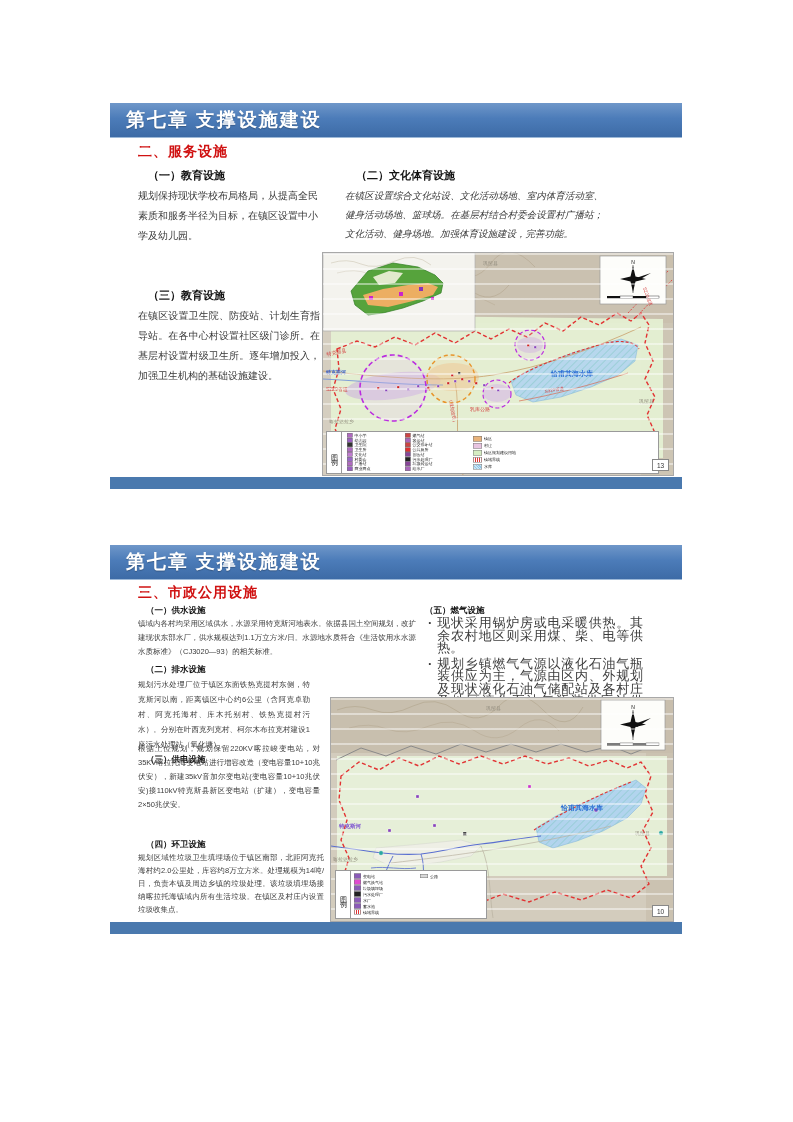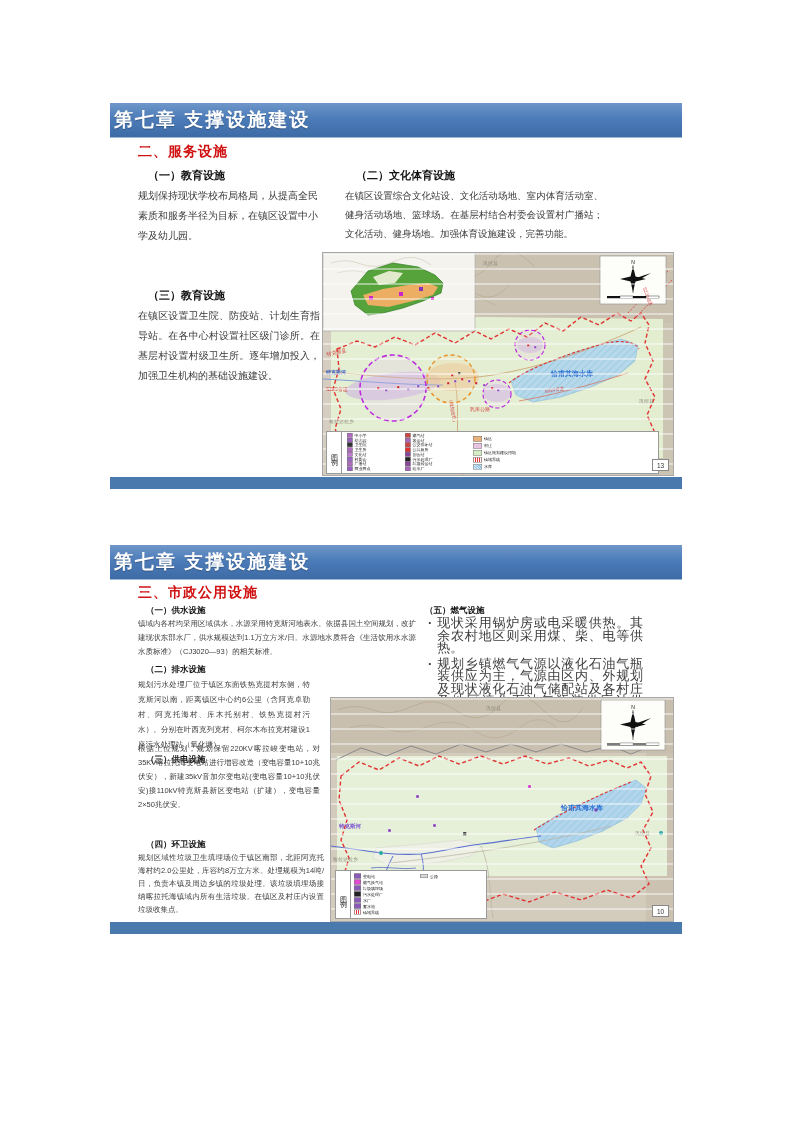--- a/index.html
+++ b/index.html
@@ -1,21 +1,21 @@
 <!DOCTYPE html>
 <html><head>
 <meta charset="utf-8">
 <style>
   html,body{margin:0;padding:0;background:#ffffff;}
   body{font-family:"Liberation Sans","DejaVu Sans",sans-serif;}
   .page{position:relative;width:793px;height:1122px;background:#ffffff;overflow:hidden;}
   .abs{position:absolute;}
   
   .chapter-bar{left:110px;width:572px;height:34px;background:linear-gradient(180deg,#6f97c9 0%,#4c7cb9 45%,#3d6ba6 100%);display:flex;align-items:center;box-shadow:0 1px 0 #9db9d8;}
-  .chapter-bar span{font-size:19px;font-weight:bold;color:#ffffff;letter-spacing:2px;padding-left:4px;text-shadow:0 1px 1px rgba(0,0,0,.25);}
+  .chapter-bar span{font-size:19px;font-weight:bold;color:#ffffff;letter-spacing:2px;padding-left:16px;text-shadow:0 1px 1px rgba(0,0,0,.25);font-family:Liberation Serif, serif;}
   .divider-bar{left:110px;width:572px;height:12px;background:#4a79ae;}
   .sec-red{font-size:14px;font-weight:bold;color:#d01212;letter-spacing:1px;}
   .blk-title{font-size:11px;font-weight:bold;color:#141414;}
   .blk-body{font-size:10px;color:#3a3a3a;line-height:20px;text-align:justify;}
   .blk-title2{font-size:8.5px;font-weight:bold;color:#141414;}
   .blk-body2{font-size:7.5px;color:#3c3c3c;line-height:14px;text-align:justify;}
   .bullet-row{display:flex;font-size:13px;color:#3c3c3c;line-height:12.5px;text-align:justify;margin-bottom:3px;}
   .bullet-row::before{content:"·";font-weight:bold;margin-right:5px;flex:0 0 auto;}
   
   .map-frame{border:1px solid #a8a8a8;background:#d5cec0;overflow:hidden;}
@@ -38,21 +38,21 @@
   <div class="abs chapter-bar" style="top:103px;">
     <span>第七章  支撑设施建设</span>
   </div>
 
   <div class="abs sec-red" style="left:138px;top:143px;">二、服务设施</div>
 
   <div class="abs blk-title" style="left:148px;top:168px;">（一）教育设施</div>
   <div class="abs blk-body" style="left:138px;top:186px;width:180px;">规划保持现状学校布局格局，从提高全民素质和服务半径为目标，在镇区设置中小学及幼儿园。</div>
 
   <div class="abs blk-title" style="left:356px;top:168px;">（二）文化体育设施</div>
-  <div class="abs blk-body" style="left:345px;top:186px;width:258px;font-size:9.5px;line-height:19px;">在镇区设置综合文化站设、文化活动场地、室内体育活动室、健身活动场地、篮球场。在基层村结合村委会设置村广播站；文化活动、健身场地。加强体育设施建设，完善功能。</div>
+  <div class="abs blk-body" style="left:345px;top:186px;width:258px;font-size:9.5px;line-height:19px;font-style:italic;">在镇区设置综合文化站设、文化活动场地、室内体育活动室、健身活动场地、篮球场。在基层村结合村委会设置村广播站；文化活动、健身场地。加强体育设施建设，完善功能。</div>
 
   <div class="abs blk-title" style="left:148px;top:288px;">（三）教育设施</div>
   <div class="abs blk-body" style="left:138px;top:306px;width:182px;">在镇区设置卫生院、防疫站、计划生育指导站。在各中心村设置社区级门诊所。在基层村设置村级卫生所。逐年增加投入，加强卫生机构的基础设施建设。</div>
 
   <div class="abs map-frame" style="left:322px;top:252px;width:350px;height:222px;">
     <svg width="350" height="222" viewBox="0 0 350 222">
       <defs>
         <pattern id="lakehatch1" width="5" height="5" patternTransform="rotate(45)" patternUnits="userSpaceOnUse">
           <rect width="5" height="5" fill="none"></rect>
             <line x1="0" y1="0" x2="0" y2="5" stroke="#7ec6c0" stroke-width="1.6"></line>

